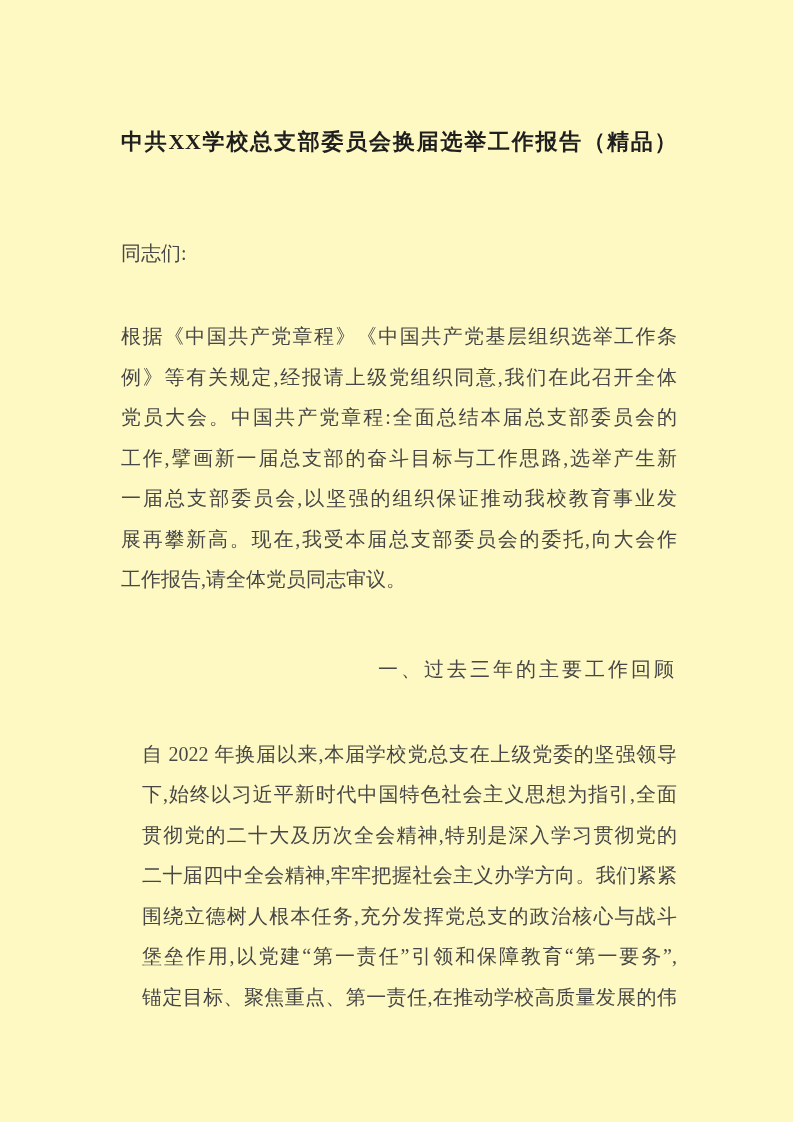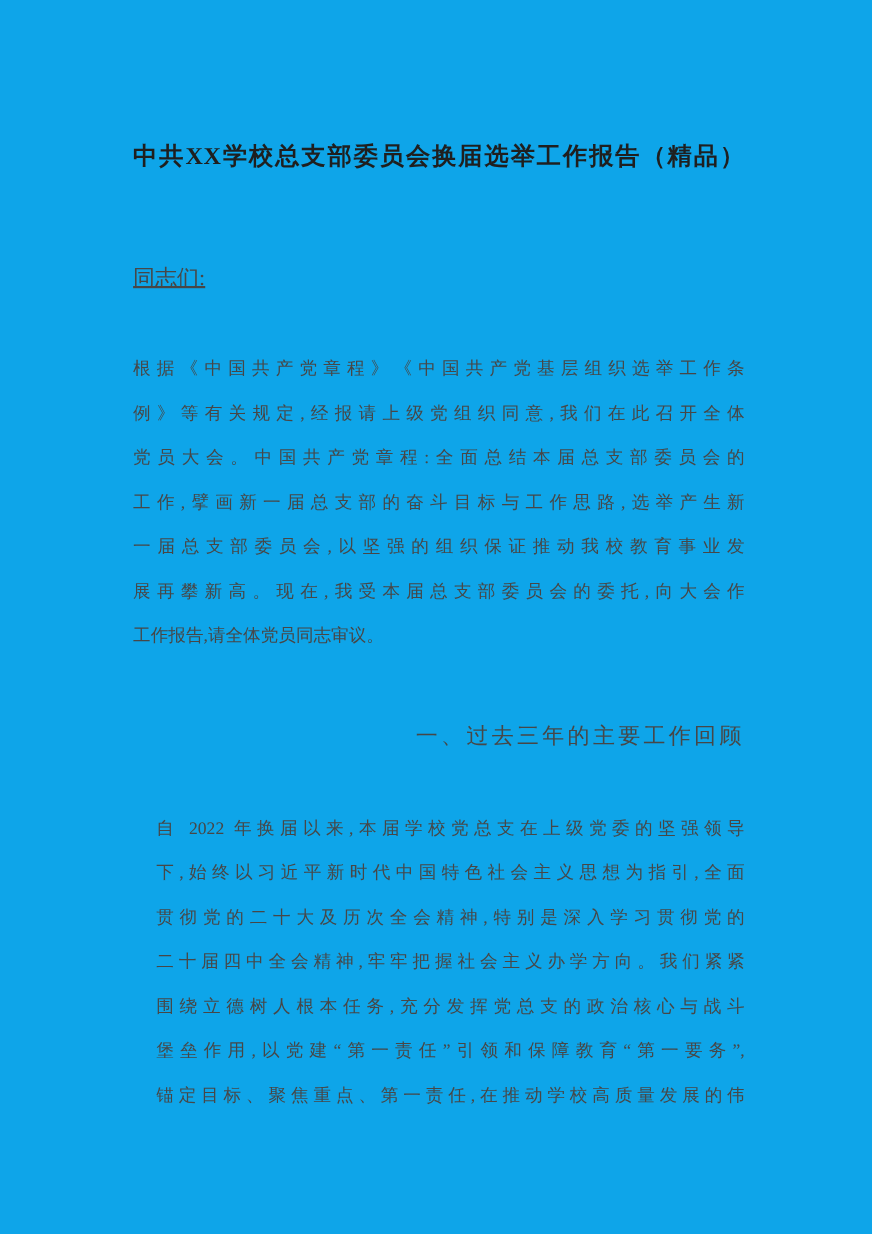--- a/index.html
+++ b/index.html
@@ -31,21 +31,21 @@
     letter-spacing: 0.5px;
   }
   .salutation {
     margin: 80px 0 0 0;
     font-size: 20px;
     color: #474747;
     line-height: 30px;
     text-align: left;
   }
   .para {
-    font-size: 16px;
+    font-size: 20px;
     color: #474747;
   }
   .para-intro { margin-top: 48px; }
   .para-section { margin-top: 50px; margin-left: 21px; }
   .para .line {
     height: 40.5px;
     line-height: 40.5px;
     text-align: justify;
     text-align-last: justify;
     white-space: nowrap;
@@ -61,26 +61,26 @@
     font-weight: normal;
     color: #474747;
     line-height: 30px;
     letter-spacing: 3px;
     text-align: right;
   }
 </style>
 </head>
 <body>
 
-<div class="page" style="background: #0ea5e9;">
+<div class="page" style="background: #fef9c3;">
   <div class="content">
 
     <h1 class="doc-title" style="color: rgb(31, 31, 31);">中共XX学校总支部委员会换届选举工作报告（精品）</h1>
 
-    <p class="salutation" style="color: rgb(71, 71, 71); text-decoration: underline;">同志们:</p>
+    <p class="salutation" style="color: rgb(71, 71, 71);">同志们:</p>
 
     <div class="para para-intro" style="color: rgb(71, 71, 71);">
         <div class="line">根据《中国共产党章程》《中国共产党基层组织选举工作条</div>
         <div class="line">例》等有关规定,经报请上级党组织同意,我们在此召开全体</div>
         <div class="line">党员大会。中国共产党章程:全面总结本届总支部委员会的</div>
         <div class="line">工作,擘画新一届总支部的奋斗目标与工作思路,选举产生新</div>
         <div class="line">一届总支部委员会,以坚强的组织保证推动我校教育事业发</div>
         <div class="line">展再攀新高。现在,我受本届总支部委员会的委托,向大会作</div>
         <div class="line no-stretch">工作报告,请全体党员同志审议。</div>
       </div>

